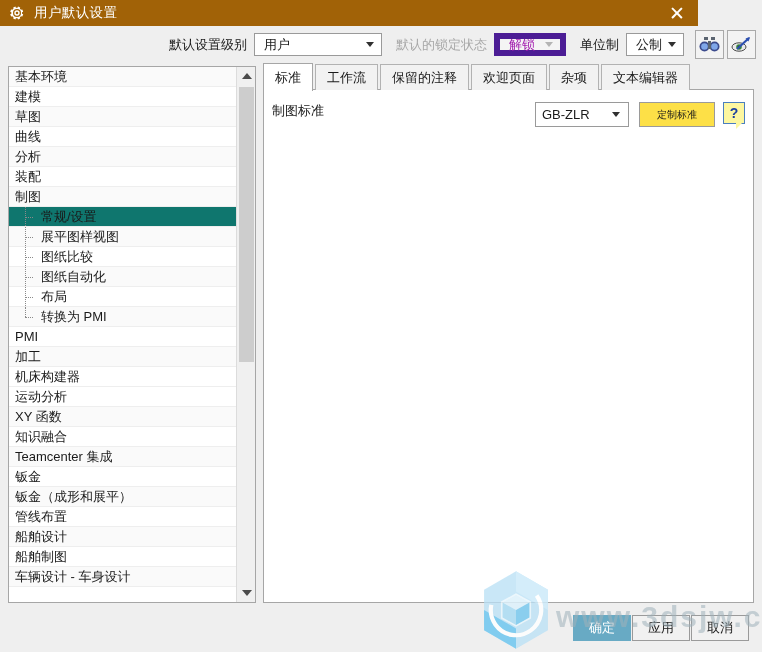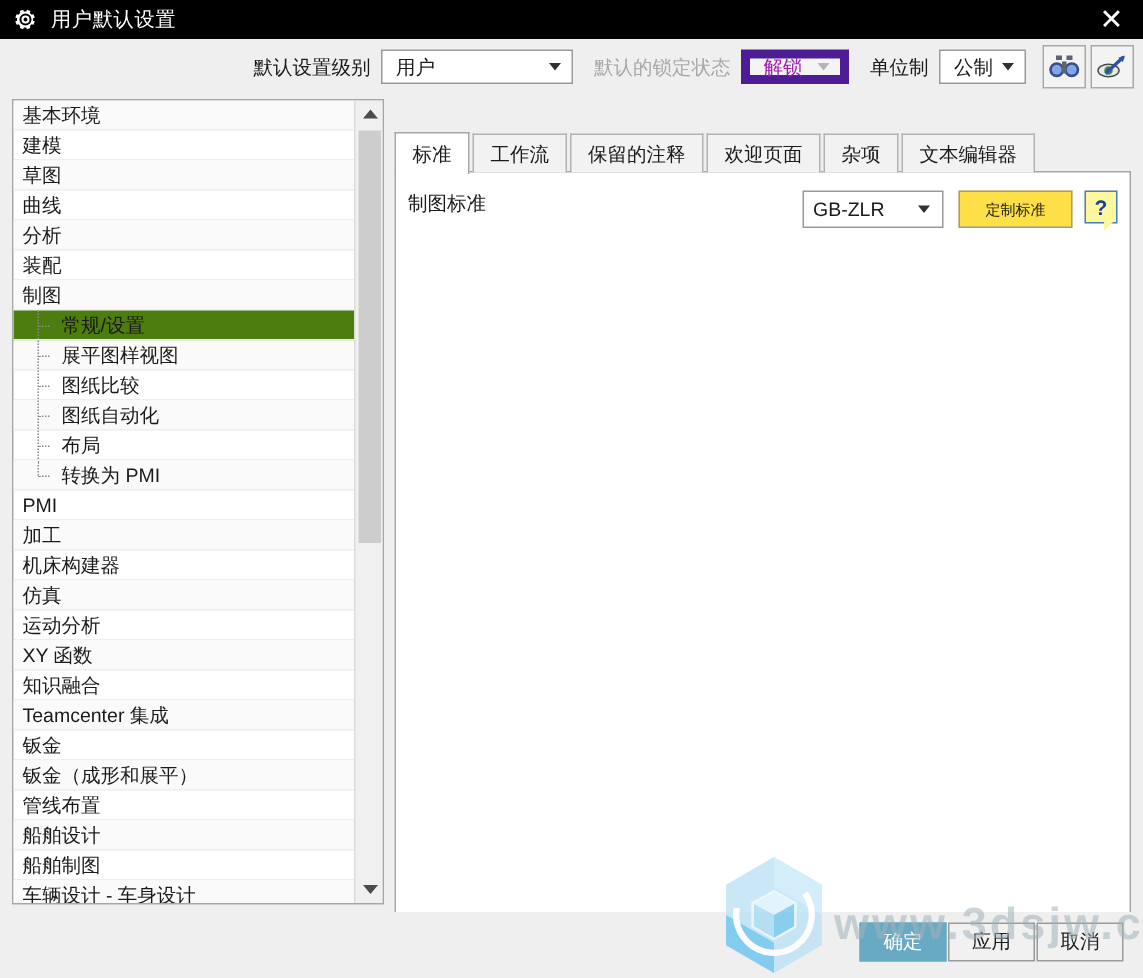--- a/index.html
+++ b/index.html
@@ -14,22 +14,22 @@
     color: #1a1a1a;
     background: #efefef;
     overflow: hidden;
     position: relative;
   }
 
   
   .titlebar {
     position: absolute;
     left: 0; top: 0;
-    width: 762px; height: 26px;
-    background: #000000;
+    width: 698px; height: 26px;
+    background: #a16207;
     display: flex;
     align-items: center;
   }
   .titlebar .gear {
     width: 16px; height: 16px;
     margin-left: 9px;
     flex: none;
   }
   .titlebar .title {
     color: #ffffff;
@@ -144,21 +144,21 @@
   }
   .tree-item.child::after {
     content: "";
     position: absolute;
     left: 16px; top: 50%;
     width: 8px;
     border-top: 1px dotted #8a8a8a;
   }
   .tree-item.last-child::before { bottom: 50%; }
   .tree-item.selected {
-    background: #4d7c0f;
+    background: #0f766e;
   }
 
   
   .tree-scroll {
     width: 19px;
     height: 100%;
     background: #f0f0f0;
     border-left: 1px solid #dcdcdc;
     position: relative;
     box-sizing: border-box;
@@ -187,21 +187,21 @@
     top: 20px;
     width: 15px;
     height: 275px;
     background: #cdcdcd;
   }
 
   
   .content-panel {
     position: absolute;
     left: 263px; top: 62px;
-    width: 491px; height: 541px; margin-top: 25px;
+    width: 491px; height: 541px;
   }
   .tabstrip {
     display: flex;
     align-items: flex-end;
     height: 28px;
     position: relative;
     z-index: 2;
   }
   .tab {
     height: 26px;
@@ -415,21 +415,20 @@
       <div class="tree-item alt"><span>制图</span></div>
       <div class="tree-item child selected"><span>常规/设置</span></div>
       <div class="tree-item child alt"><span>展平图样视图</span></div>
       <div class="tree-item child"><span>图纸比较</span></div>
       <div class="tree-item child alt"><span>图纸自动化</span></div>
       <div class="tree-item child"><span>布局</span></div>
       <div class="tree-item child last-child alt"><span>转换为 PMI</span></div>
       <div class="tree-item"><span>PMI</span></div>
       <div class="tree-item alt"><span>加工</span></div>
       <div class="tree-item"><span>机床构建器</span></div>
-      <div class="tree-item alt"><span>仿真</span></div>
       <div class="tree-item"><span>运动分析</span></div>
       <div class="tree-item alt"><span>XY 函数</span></div>
       <div class="tree-item"><span>知识融合</span></div>
       <div class="tree-item alt"><span>Teamcenter 集成</span></div>
       <div class="tree-item"><span>钣金</span></div>
       <div class="tree-item alt"><span>钣金（成形和展平）</span></div>
       <div class="tree-item"><span>管线布置</span></div>
       <div class="tree-item alt"><span>船舶设计</span></div>
       <div class="tree-item"><span>船舶制图</span></div>
       <div class="tree-item alt"><span>车辆设计 - 车身设计</span></div>

